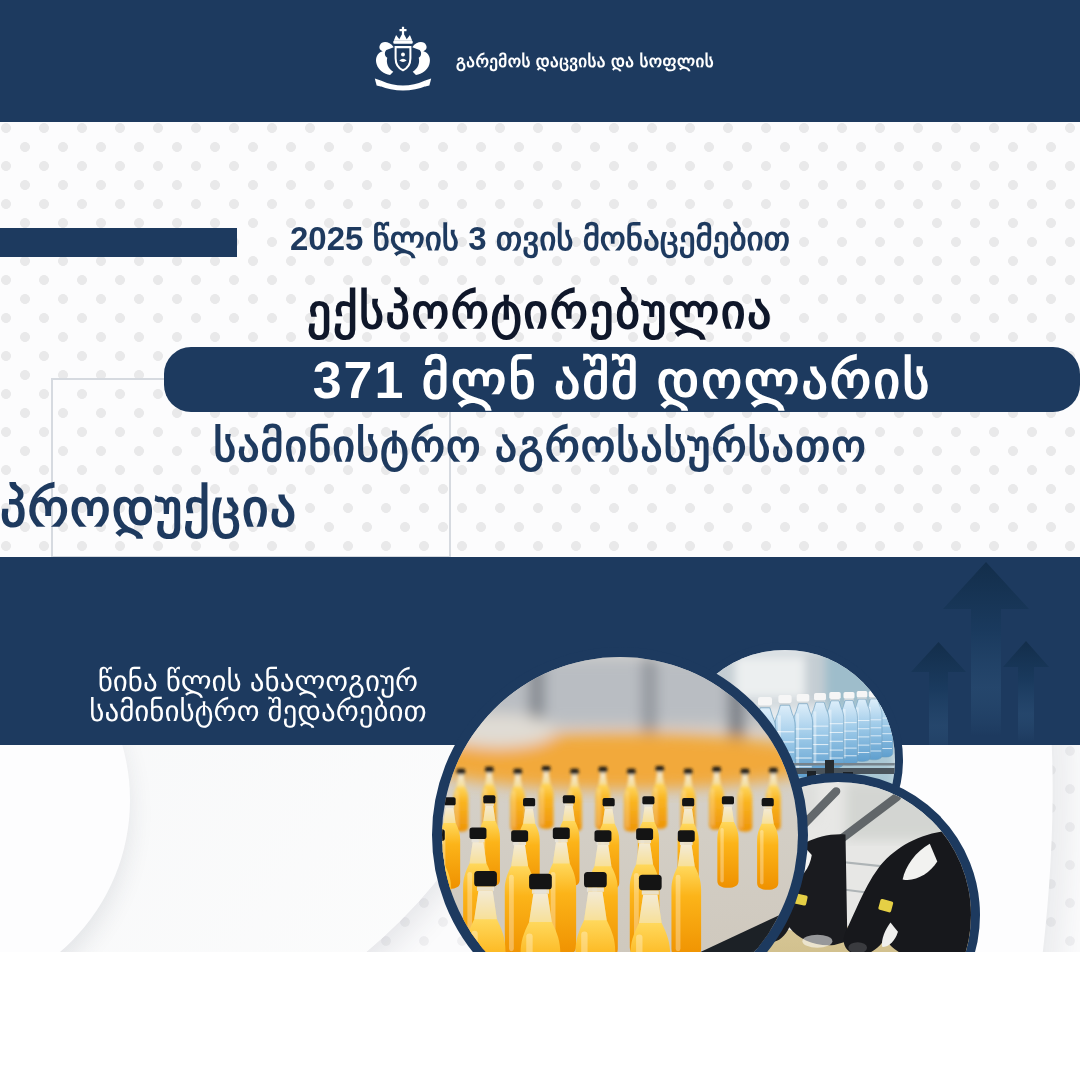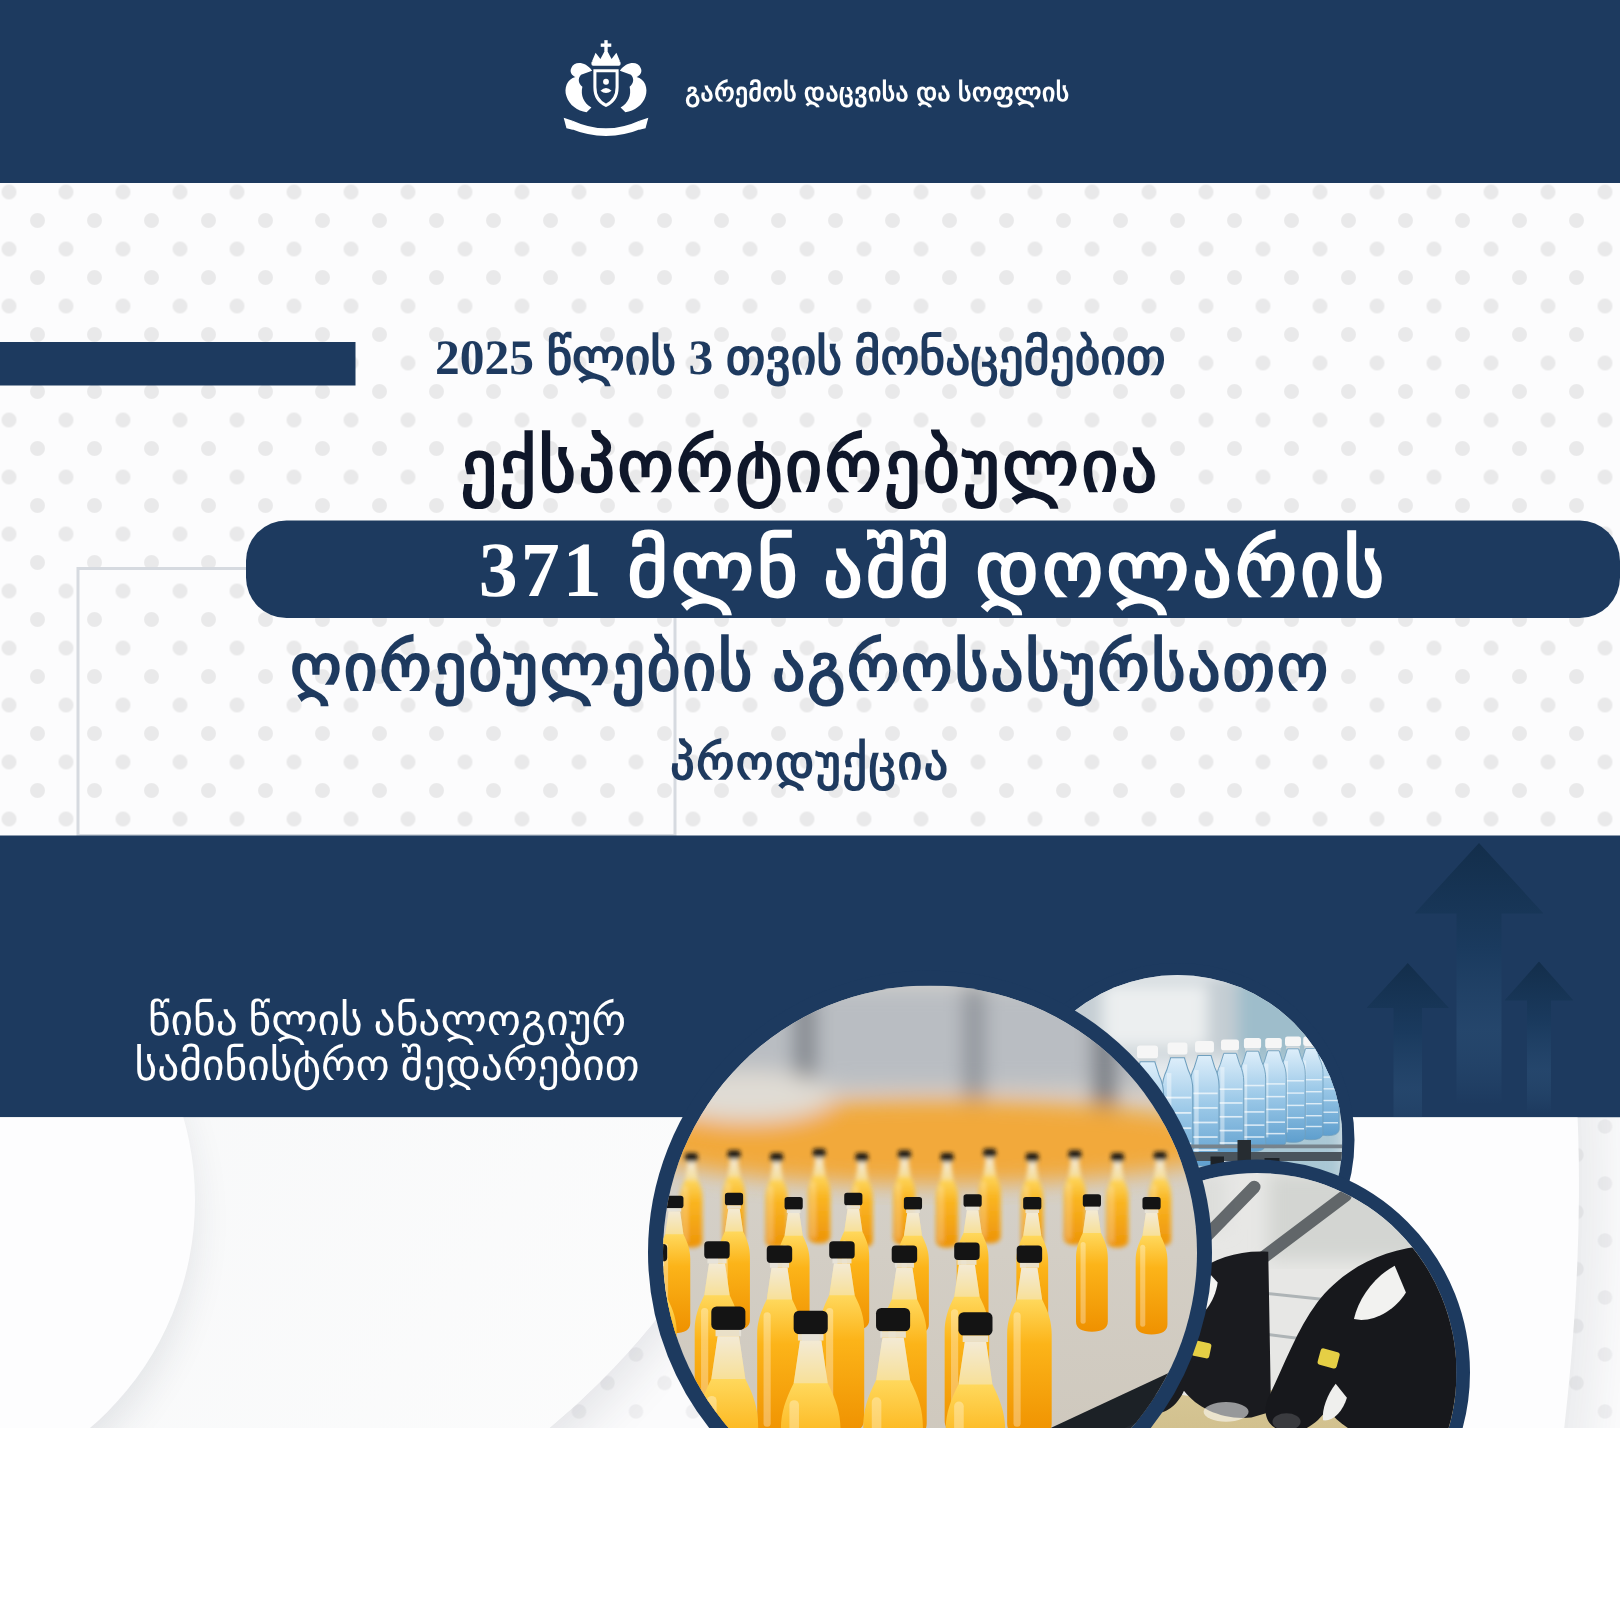--- a/index.html
+++ b/index.html
@@ -1,18 +1,18 @@
 <!DOCTYPE html>
 <html><head>
 <meta charset="utf-8">
 <title>Agro Export Infographic</title>
 <style>
   html,body{margin:0;padding:0;background:#ffffff;}
   .poster{position:relative;width:1080px;height:952px;overflow:hidden;
-    font-family:Liberation Serif, serif;}
+    font-family:Liberation Sans, sans-serif;}
   
   .topbar{position:absolute;left:0;top:0;width:1080px;height:122px;background:#1d3a5f;
     display:flex;align-items:center;justify-content:center;gap:16px;z-index:2;}
   .topbar .logo{width:74px;height:74px;flex:0 0 auto;}
   .ministry{color:#ffffff;font-weight:bold;font-size:17px;line-height:23px;letter-spacing:.4px;}
   
   .dots{background-color:#fcfcfd;
     background-image:radial-gradient(#e9e9ea 4.6px,rgba(0,0,0,0) 5.3px),
                      radial-gradient(#e9e9ea 4.6px,rgba(0,0,0,0) 5.3px);
     background-size:38px 38px;background-position:6px 6px,25px 25px;}
@@ -22,21 +22,21 @@
   .period-bar{position:absolute;left:0;top:228px;width:237px;height:29px;background:#1d3a5f;z-index:2;}
   .period-label{position:absolute;left:270px;top:219px;font-size:33px;line-height:40px;
     font-weight:bold;color:#1e3a5f;z-index:2;white-space:nowrap;margin-left:20px;}
   .hl1{position:absolute;left:0;top:283px;width:1080px;text-align:center;font-size:48px;
     line-height:58px;font-weight:bold;color:#0f172a;letter-spacing:1.5px;z-index:2;}
   .value-band{position:absolute;left:164px;top:347px;width:916px;height:65px;background:#1d3a5f;
     display:flex;align-items:center;justify-content:center;z-index:2;border-radius:27px;}
   .value-band span{color:#ffffff;font-size:52px;font-weight:bold;letter-spacing:2px;white-space:nowrap;}
   .hl2{position:absolute;left:0;top:417px;width:1080px;text-align:center;font-size:44px;
     line-height:58px;font-weight:bold;color:#1e3a5f;letter-spacing:1px;z-index:2;}
-  .hl3{position:absolute;left:0;top:479px;width:1080px;text-align:center;font-size:32px;
+  .hl3{position:absolute;left:0;top:479px;width:1080px;text-align:left;font-size:52px;
     line-height:58px;font-weight:bold;color:#1e3a5f;letter-spacing:1px;z-index:2;}
   
   .navyband{position:absolute;left:0;top:557px;width:1080px;height:188px;background:#1d3a5f;
     overflow:hidden;z-index:1;}
   .growth-big{position:absolute;left:50px;top:558px;font-size:100px;line-height:112px;
     font-weight:bold;color:#ffffff;z-index:2;white-space:nowrap;}
   .growth-note{position:absolute;left:88px;top:666px;width:340px;text-align:center;
     color:#ffffff;font-size:29px;line-height:30px;z-index:2;}
   .arrow{position:absolute;z-index:1;}
   .arrow-big{left:943px;top:562px;width:86px;height:174px;}
@@ -109,21 +109,21 @@
   </header>
 
   <section class="upper dots"></section>
   <div class="sq-outline"></div>
   <div class="period-bar"></div>
   <div class="period-label">2025 წლის 3 თვის მონაცემებით</div>
   <h1 class="hl1" style="margin:0">ექსპორტირებულია</h1>
   <div class="value-band">
     <span>371 მლნ აშშ დოლარის</span>
   </div>
-  <div class="hl2">ღირებულების აგროსასურსათო</div>
+  <div class="hl2">სამინისტრო აგროსასურსათო</div>
   <div class="hl3">პროდუქცია</div>
 
   <section class="navyband">
     <svg class="arrow arrow-big" style="left:943px;top:5px" viewBox="0 0 86 174">
       <path d="M43 0 L86 47 L58 47 L58 174 L28 174 L28 47 L0 47 Z" fill="url(#agrad)"></path>
     </svg>
     <svg class="arrow arrow-s1" style="left:911px;top:85px" viewBox="0 0 55 116">
       <path d="M27.5 0 L55 30 L37 30 L37 116 L18 116 L18 30 L0 30 Z" fill="url(#agrad)"></path>
     </svg>
     <svg class="arrow arrow-s2" style="left:1003px;top:84px" viewBox="0 0 46 101">

